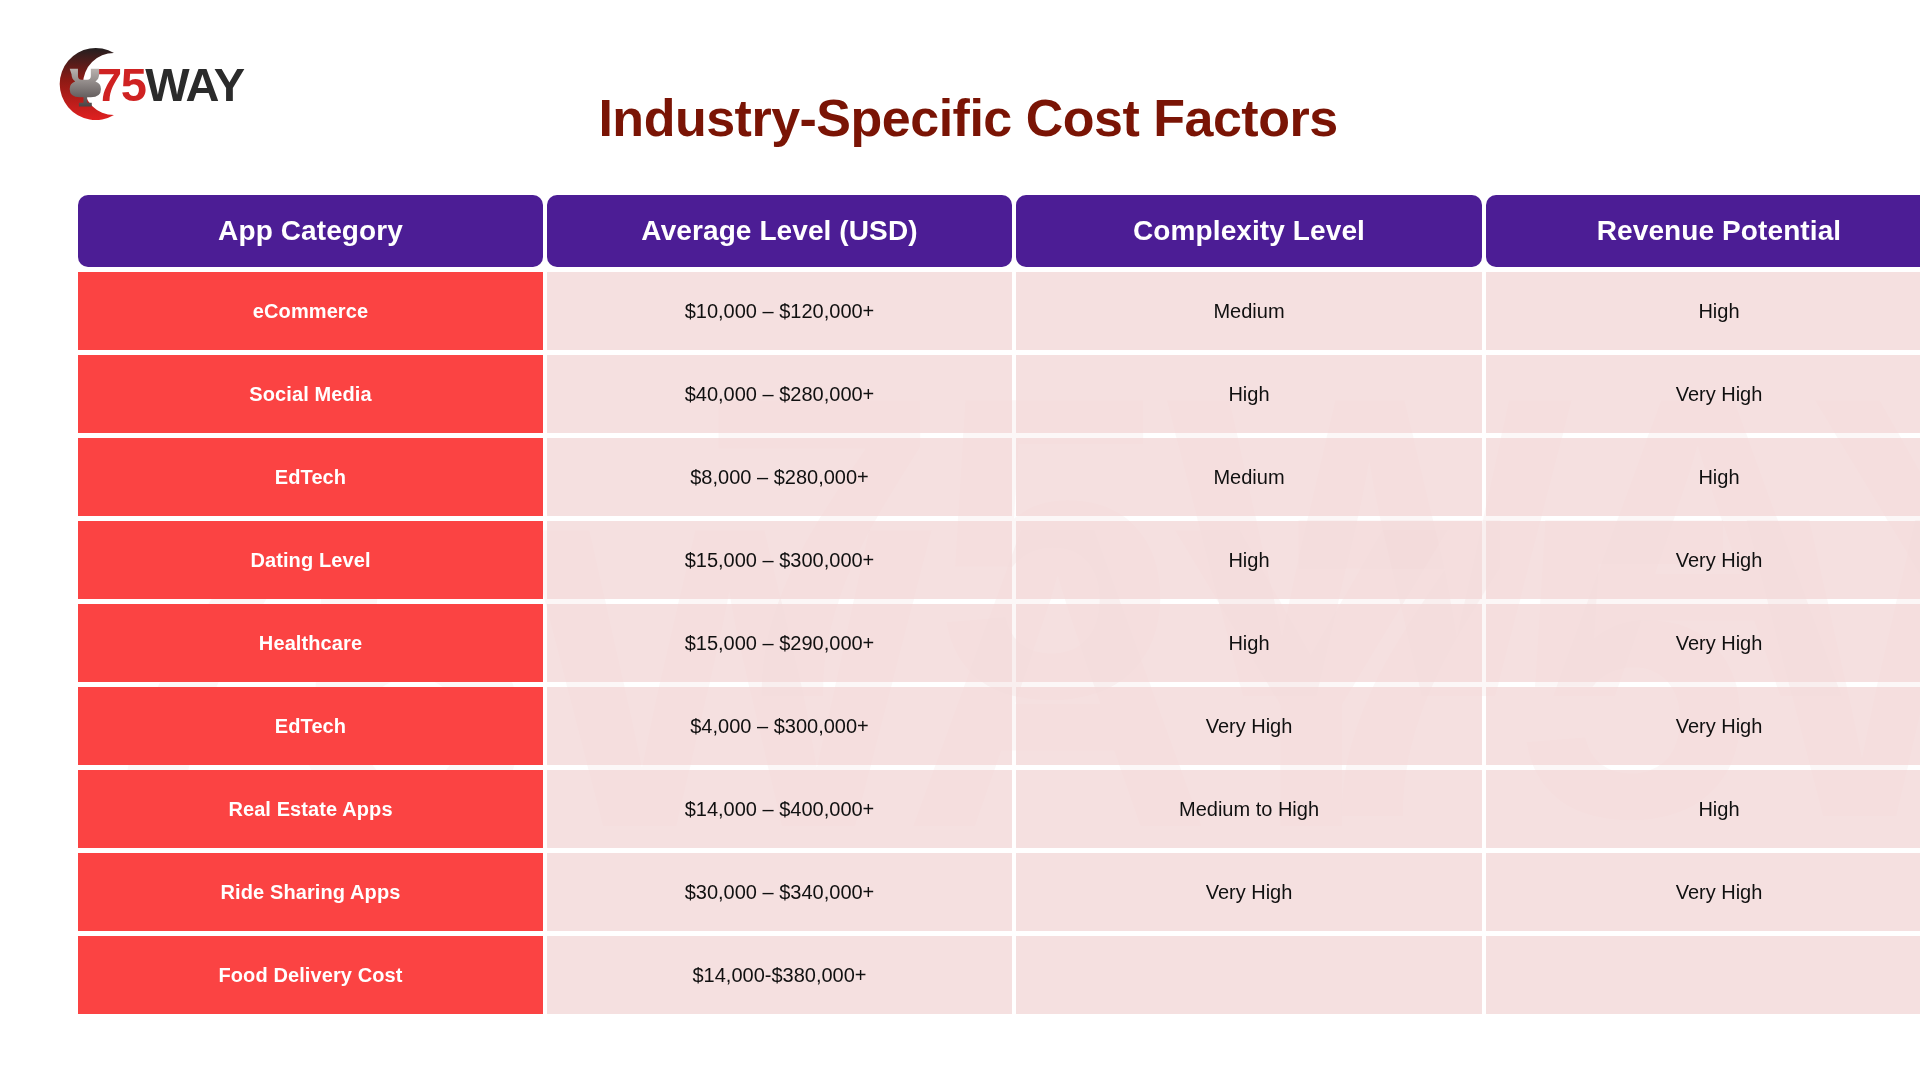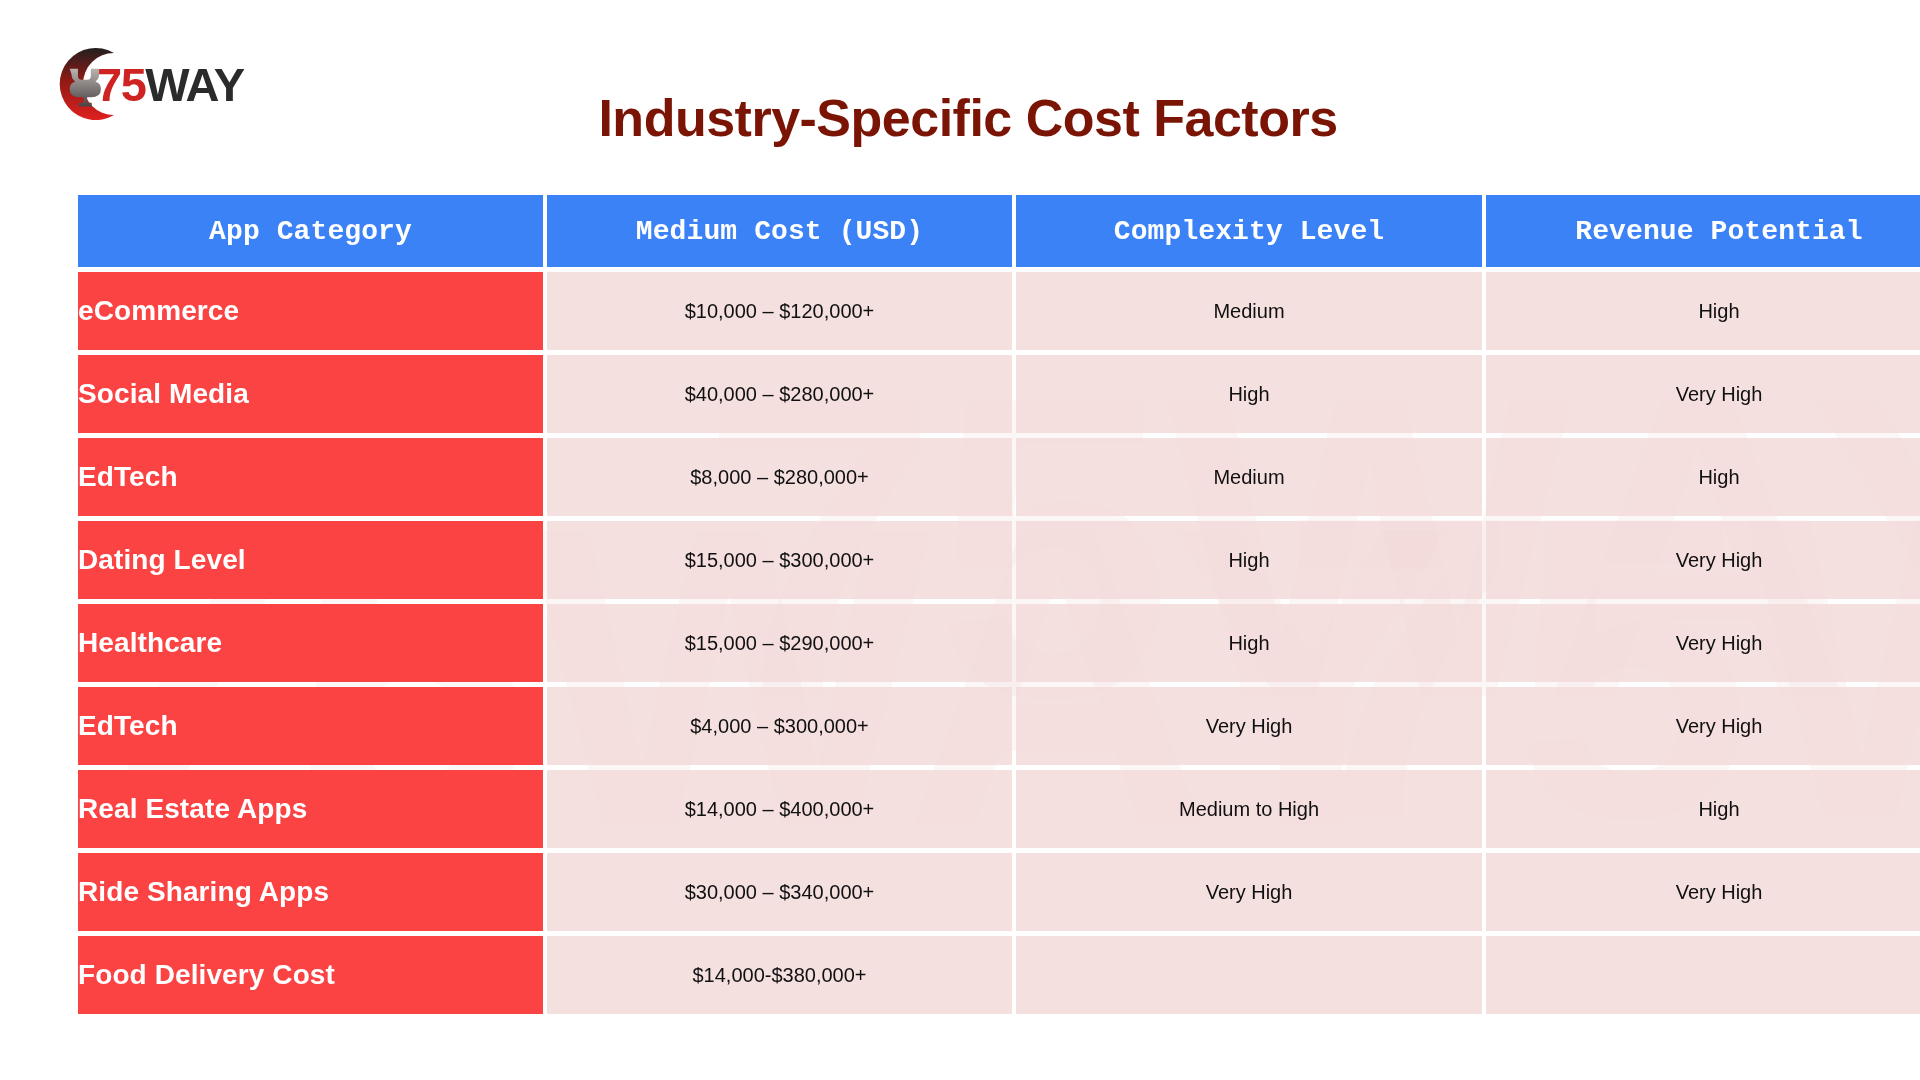--- a/index.html
+++ b/index.html
@@ -105,38 +105,40 @@
   .tbl th, .tbl td {
     padding: 0;
     margin: 0;
   }
   col.c1 { width: 465px; }
   col.c2 { width: 465px; }
   col.c3 { width: 466px; }
   col.c4 { width: 466px; }
 
   .th-cell {
-    background: #3b82f6;
+    background: #4c1d95;
     color: #ffffff;
-    font-family: Liberation Mono, monospace;
+    font-family: Liberation Sans, sans-serif;
     font-weight: 700;
     font-size: 28px;
     height: 72px;
     text-align: center;
     vertical-align: middle;
     letter-spacing: 0.1px;
+    border-radius: 10px;
   }
 
   .cat-cell {
     background: #fb4343;
     color: #ffffff;
     font-family: "Liberation Sans", sans-serif;
     font-weight: 700;
-    font-size: 28px;
+    font-size: 20px;
     height: 78px;
+    text-align: center;
     vertical-align: middle;
     letter-spacing: 0.1px;
   }
 
   .val-cell {
     background: rgba(242, 215, 215, 0.78);
     color: #101010;
     font-family: "Liberation Sans", sans-serif;
     font-weight: 400;
     font-size: 20px;
@@ -190,21 +192,21 @@
   <table class="tbl">
     <colgroup>
       <col class="c1">
         <col class="c2">
         <col class="c3">
         <col class="c4">
     </colgroup>
     <thead>
       <tr>
         <th class="th-cell">App Category</th>
-        <th class="th-cell">Medium Cost (USD)</th>
+        <th class="th-cell">Average Level (USD)</th>
         <th class="th-cell">Complexity Level</th>
         <th class="th-cell">Revenue Potential</th>
       </tr>
     </thead>
     <tbody>
       <tr>
         <td class="cat-cell">eCommerce</td>
         <td class="val-cell">$10,000 – $120,000+</td>
         <td class="val-cell">Medium</td>
         <td class="val-cell">High</td>

